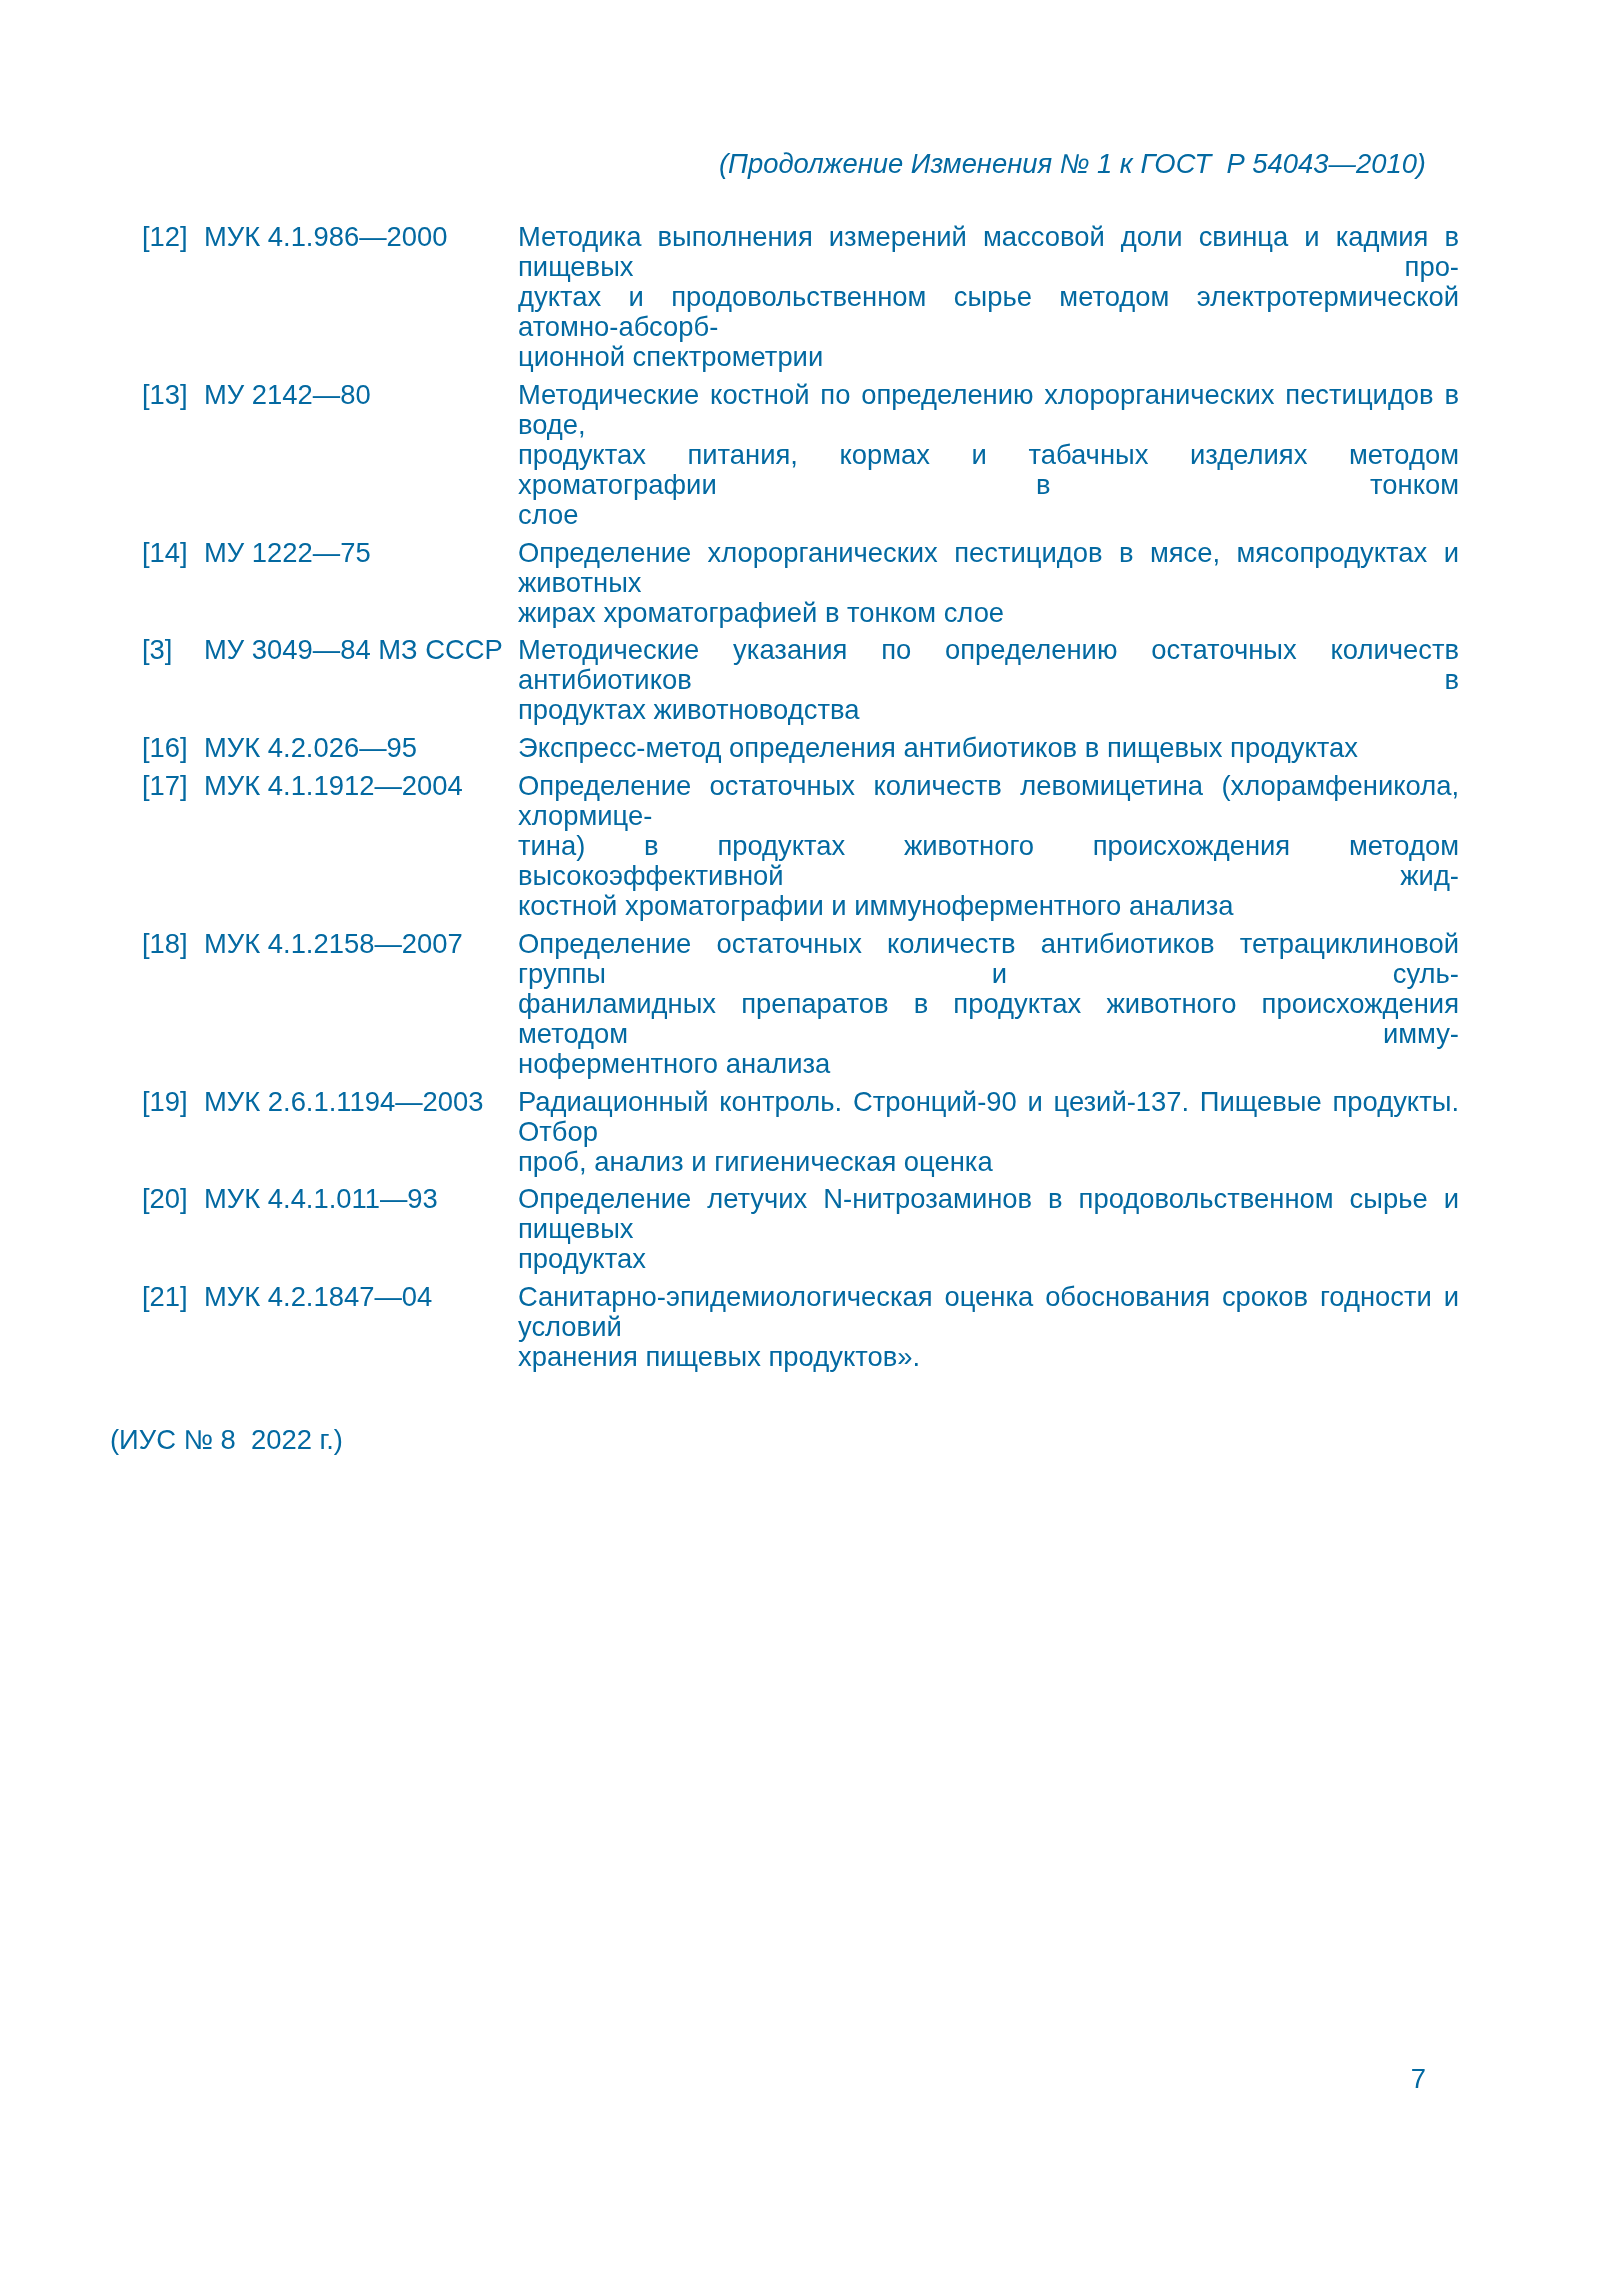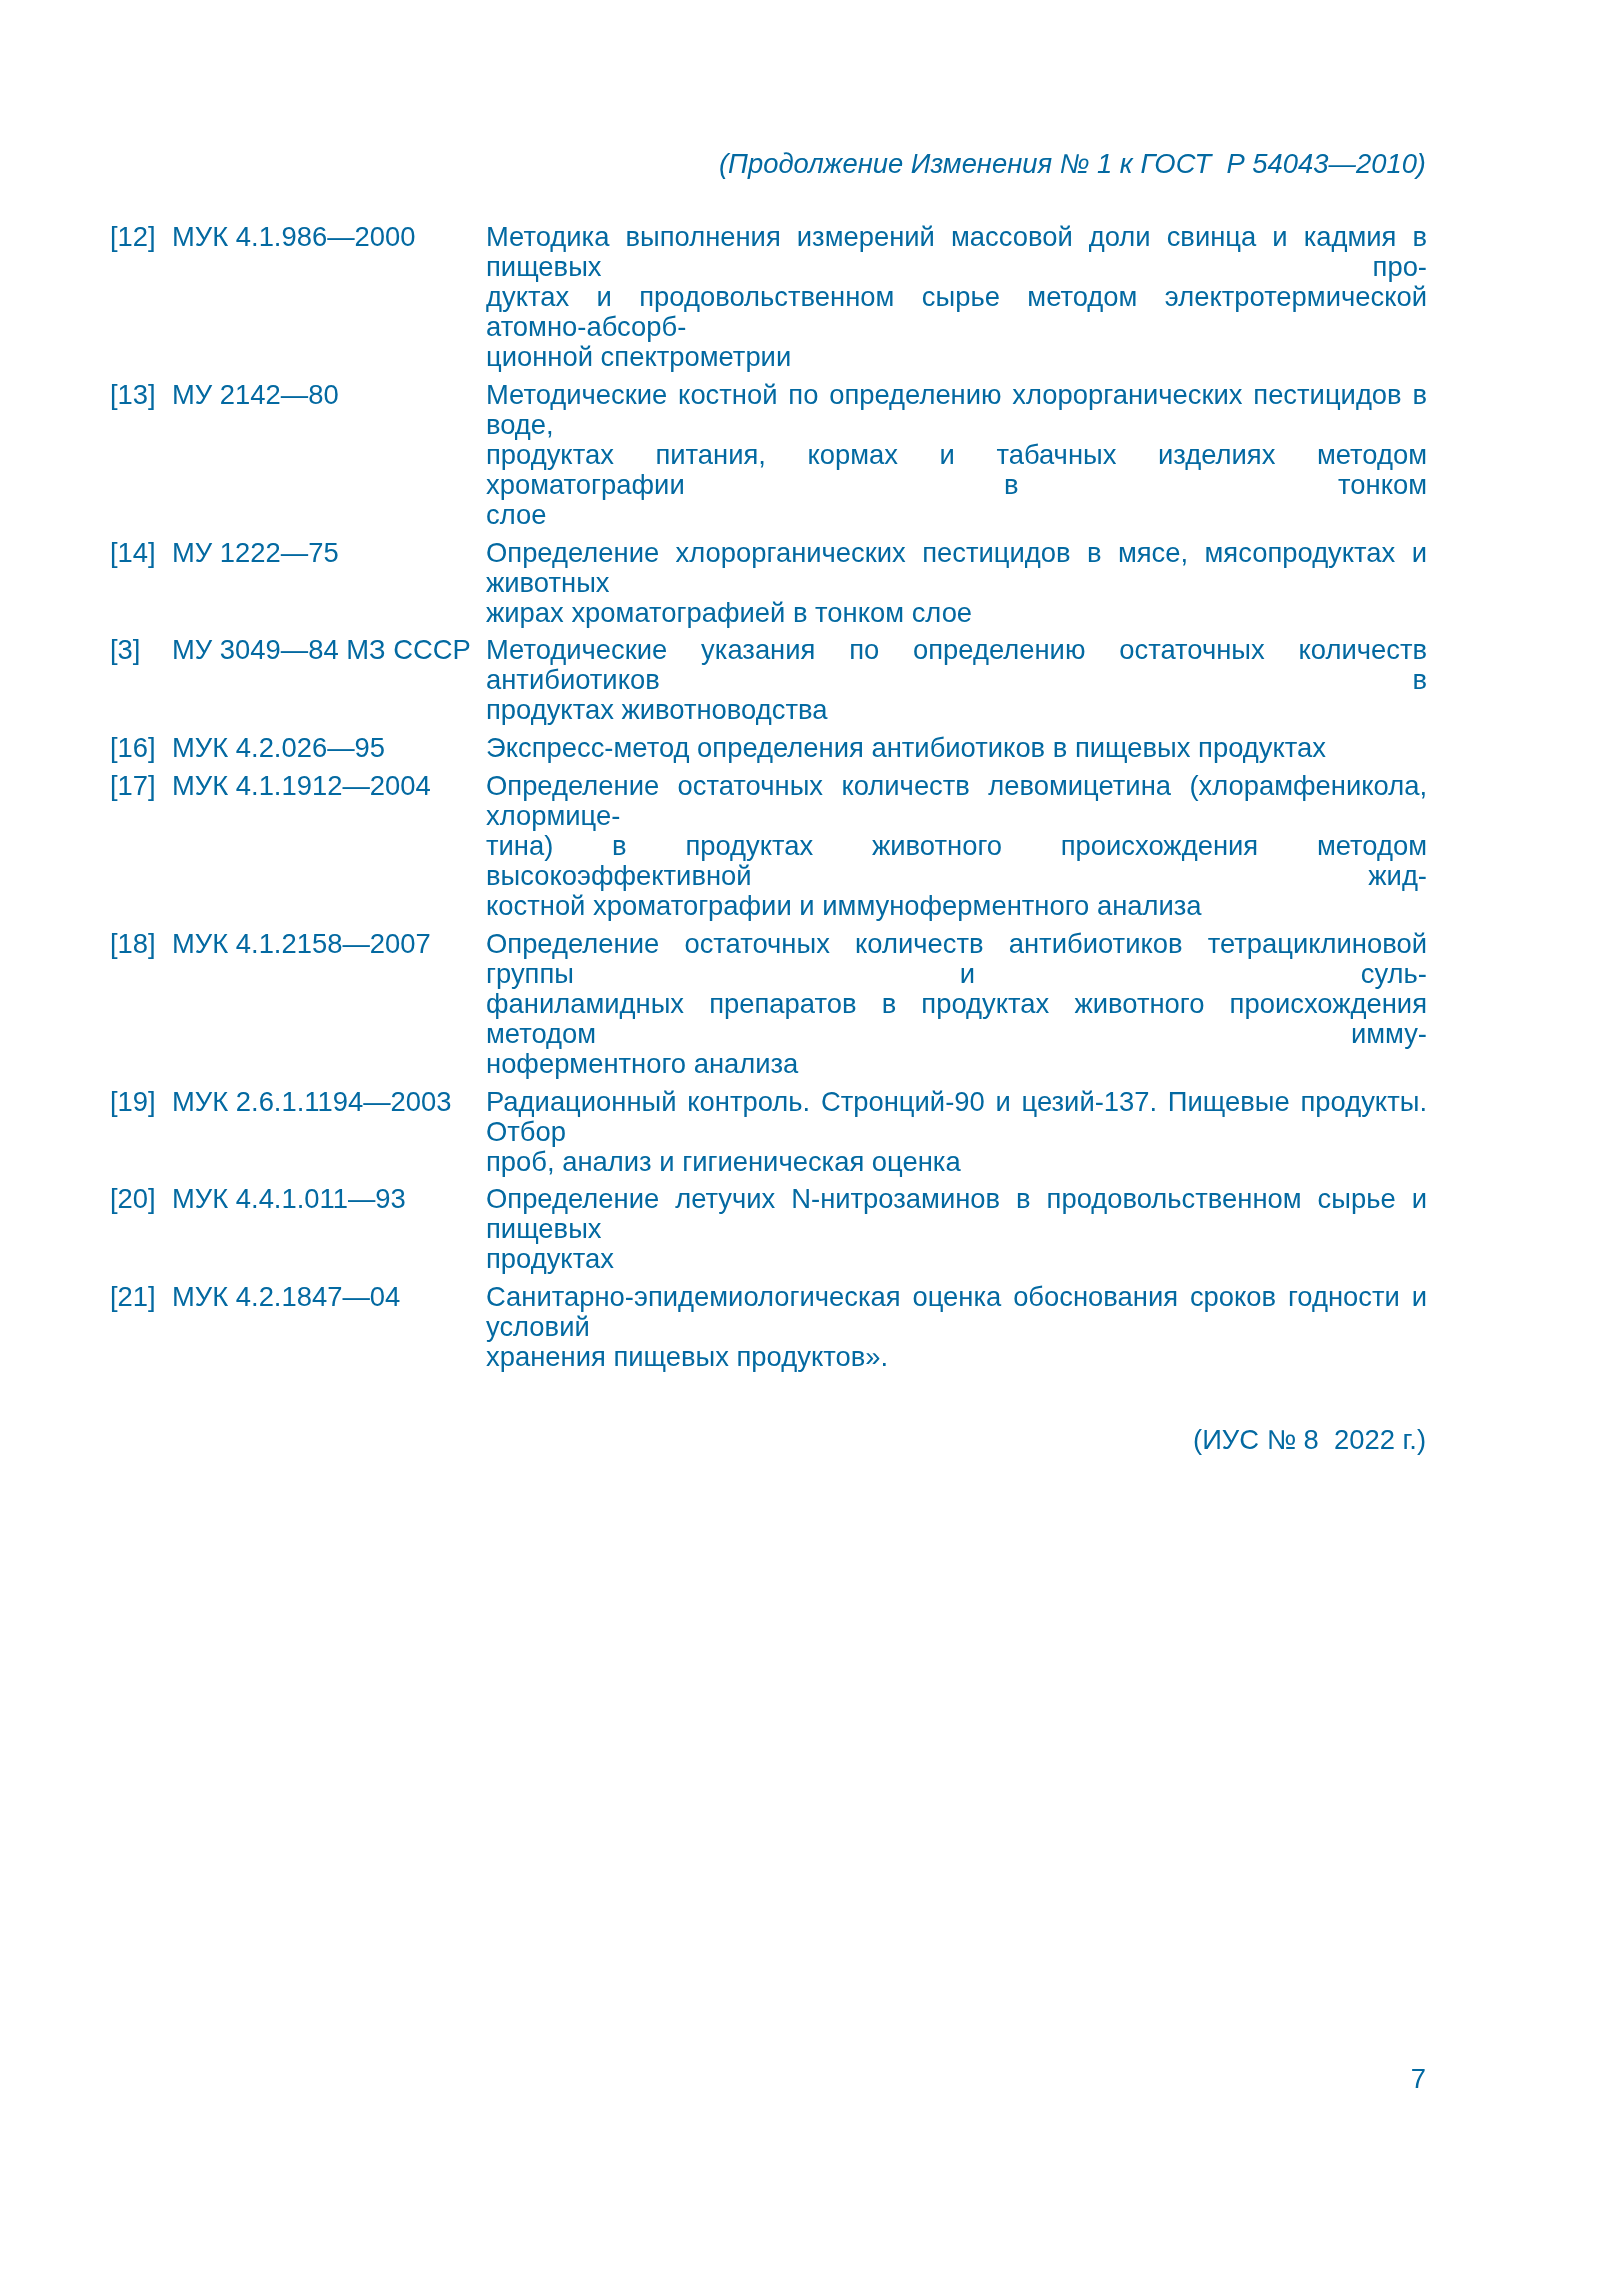--- a/index.html
+++ b/index.html
@@ -27,35 +27,36 @@
   .doc-header {
     text-align: right;
     font-style: italic;
     white-space: pre-wrap;
     margin-bottom: 43px;
   }
   .ref-row {
     display: grid;
     grid-template-columns: 62px 314px 941px;
     margin-bottom: 7.8px;
+    margin-left: 32px;
   }
   .ref-num, .ref-code {
     white-space: nowrap;
   }
   .ref-desc .ln {
     text-align: justify;
     text-align-last: justify;
   }
   .ref-desc .ln:last-child {
     text-align-last: auto;
     text-align: left;
   }
   .ius-note {
     margin-top: 53px;
-    text-align: right;
+    text-align: left;
     white-space: pre-wrap;
   }
   .page-number {
     position: absolute;
     left: 110px;
     top: 2064px;
     width: 1316px;
     text-align: right;
   }
 </style>

